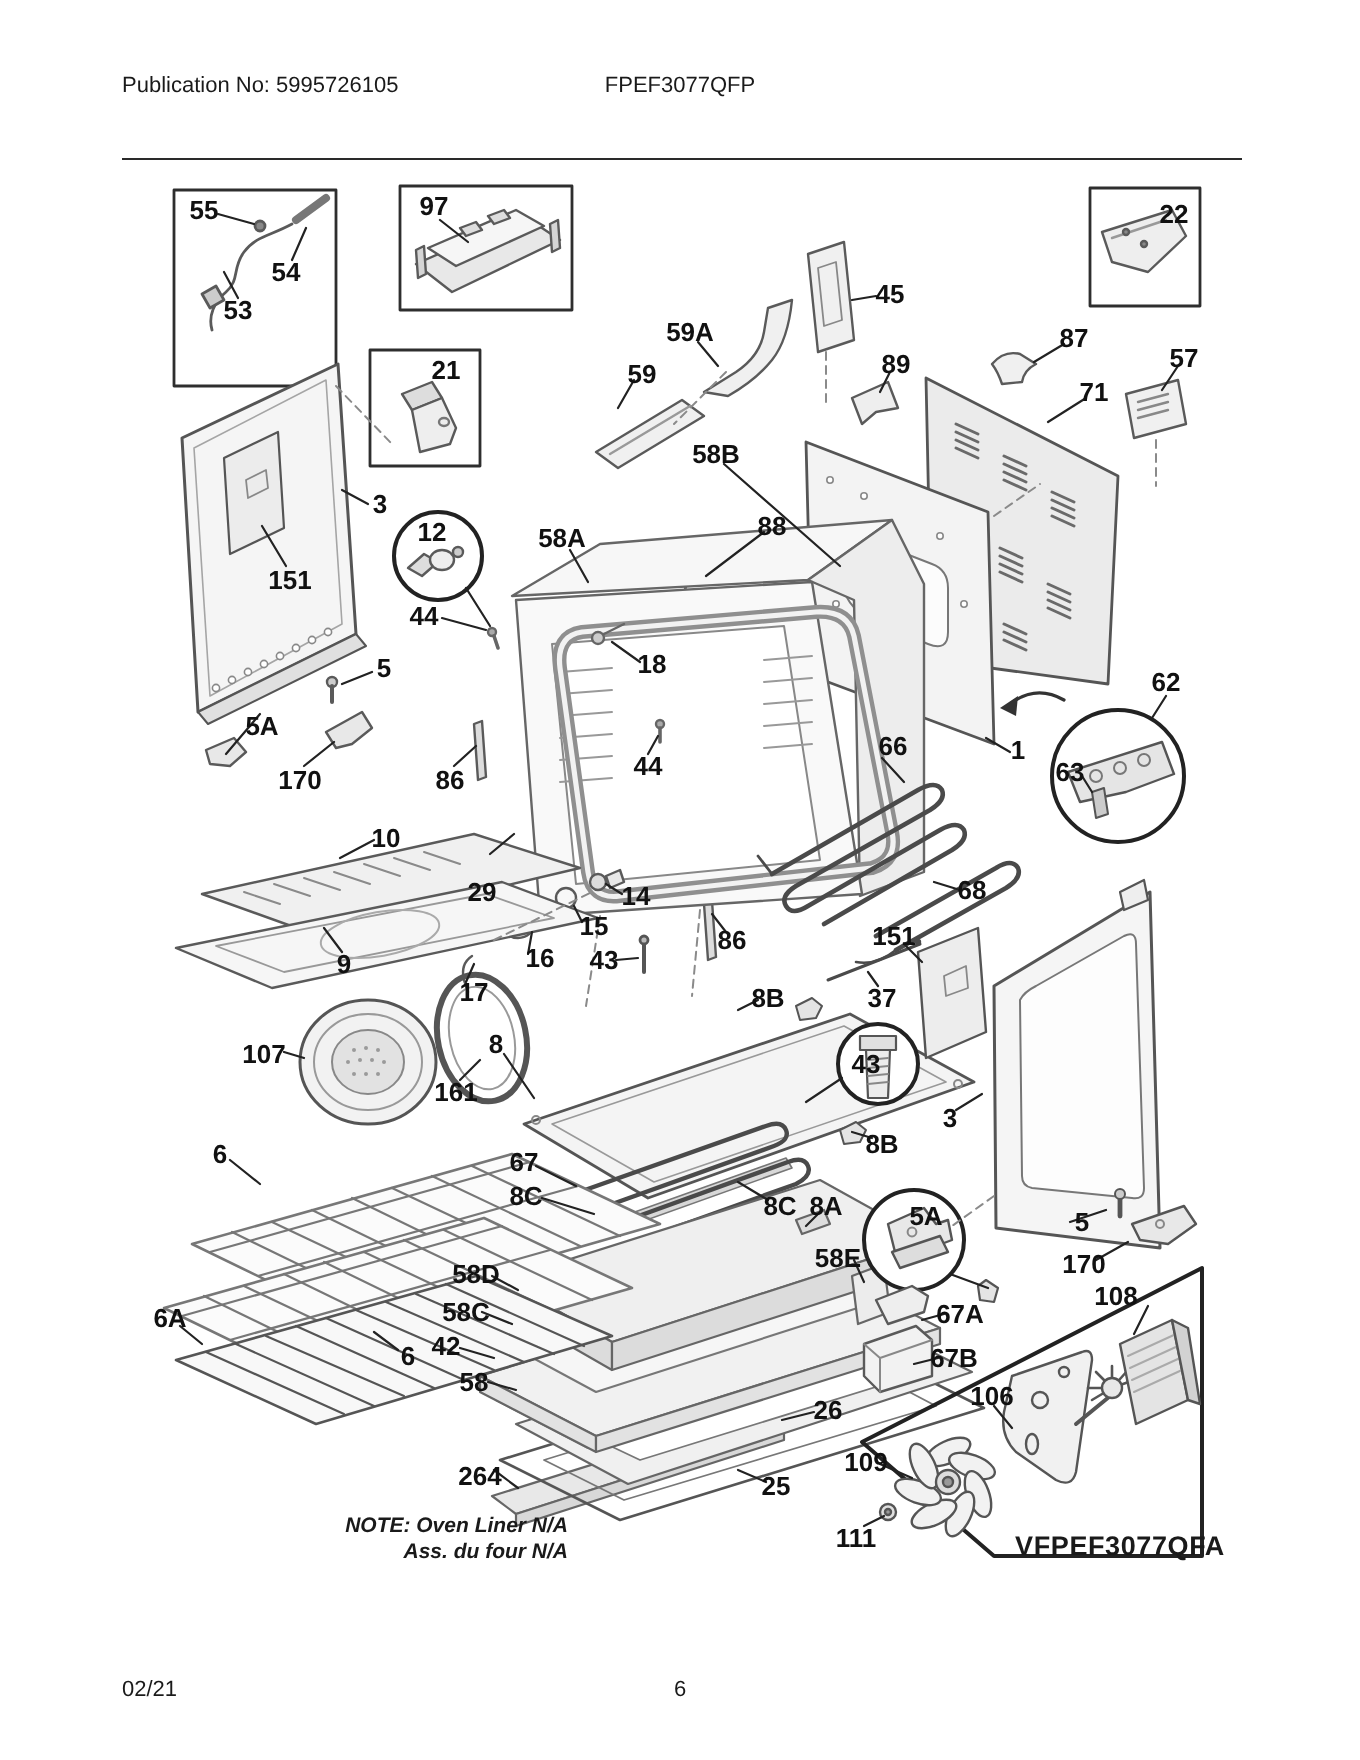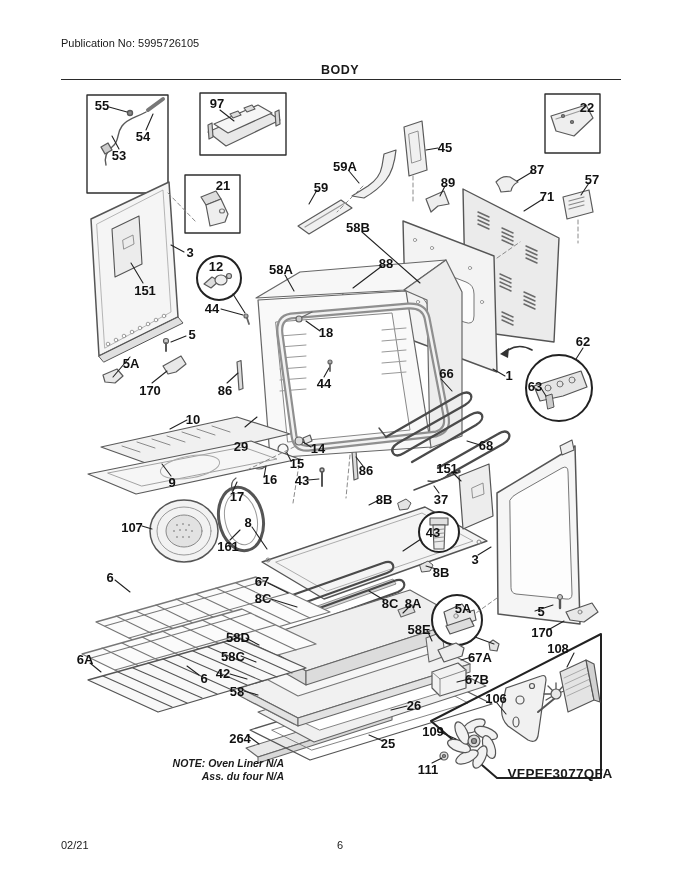--- a/index.html
+++ b/index.html
@@ -20,21 +20,21 @@
              font-size:13.5px;font-weight:bold;letter-spacing:.3px;}
   .ftr-date{position:absolute;left:61px;top:839px;font-size:11px;}
   .ftr-page{position:absolute;left:0;top:839px;width:680px;text-align:center;font-size:11px;}
 </style>
 </head>
 <body>
 
 <div class="page">
 
   <div class="hdr-pub">Publication No: 5995726105</div>
-  <div class="hdr-title">BODY</div>
+  <div class="hdr-model">FPEF3077QFP</div>
   <div class="hdr-rule"></div>
 
   <svg class="art" width="680" height="880" viewBox="0 0 680 880" fill="none" stroke-linejoin="round" stroke-linecap="round">
 
     <g stroke="#2e2e2e" stroke-width="1.4">
       <rect x="87" y="95" width="81" height="98"></rect>
       <rect x="200" y="93" width="86" height="62"></rect>
       <rect x="185" y="175" width="55" height="58"></rect>
       <rect x="545" y="94" width="55" height="59"></rect>
     </g>

